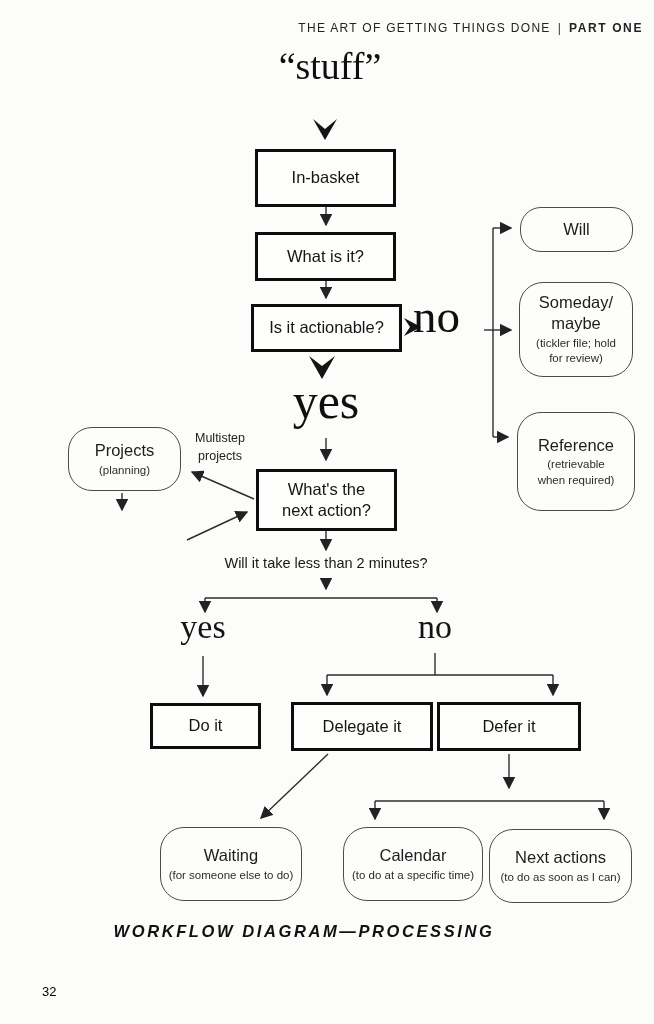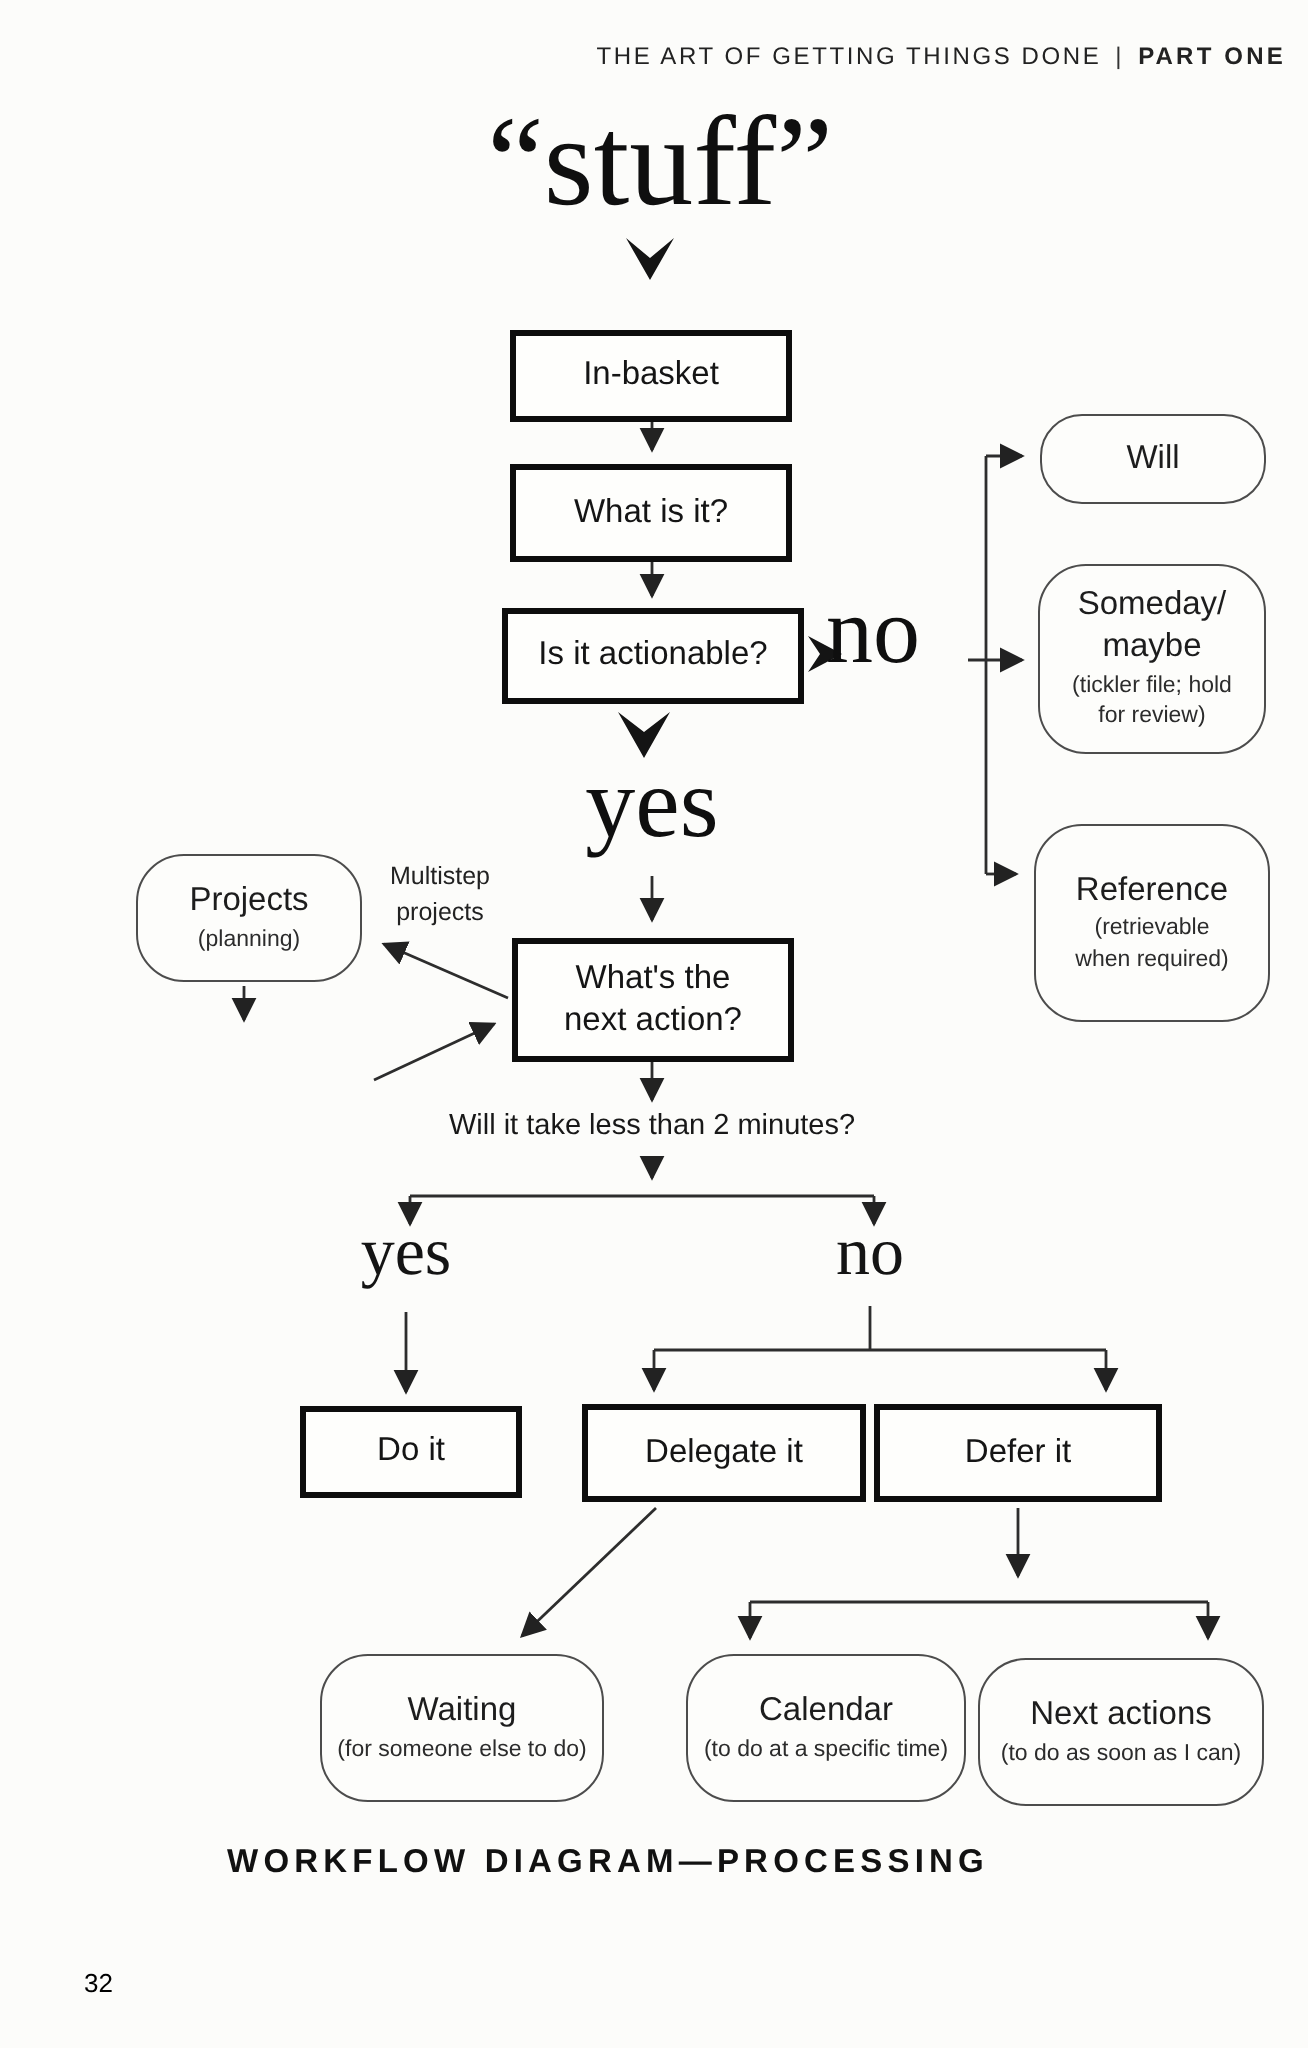--- a/index.html
+++ b/index.html
@@ -17,21 +17,21 @@
   .running-head{
     position:absolute;top:21px;right:11px;
     font-size:12px;letter-spacing:1.3px;color:#222;
     white-space:nowrap;
   }
   .running-head .sep{margin:0 7px;font-weight:300;color:#333;}
   .running-head .part{font-weight:700;letter-spacing:1.6px;}
   .serif{font-family:"Liberation Serif","DejaVu Serif",serif;}
   .stuff{
     position:absolute;left:205px;top:46px;width:250px;
-    text-align:center;font-size:64px;color:#0f0f0f;line-height:1.1;
+    text-align:center;font-size:38px;color:#0f0f0f;line-height:1.1;
   }
   .big-no{position:absolute;left:413px;top:293px;font-size:47px;color:#0f0f0f;line-height:1;}
   .big-yes{position:absolute;left:266px;top:376px;width:120px;text-align:center;font-size:50px;color:#0f0f0f;line-height:1;}
   .small-yes{position:absolute;left:153px;top:608px;width:100px;text-align:center;font-size:34px;color:#141414;line-height:1.1;}
   .small-no{position:absolute;left:385px;top:608px;width:100px;text-align:center;font-size:34px;color:#141414;line-height:1.1;}
   .multistep{
     position:absolute;left:176px;top:429px;width:88px;
     text-align:center;font-size:12.5px;line-height:1.45;color:#222;
     white-space:pre-line;
   }
@@ -50,21 +50,21 @@
     position:absolute;box-sizing:border-box;
     border:1.7px solid #4c4c4c;border-radius:24px;background:#fdfdfb;
     display:flex;flex-direction:column;align-items:center;justify-content:center;
     text-align:center;color:#1d1d1d;padding:2px 4px;
   }
   .rtitle{font-size:16.5px;line-height:1.25;white-space:pre-line;}
   .rnote{font-size:11.5px;line-height:1.35;white-space:pre-line;margin-top:2px;color:#2c2c2c;}
   .caption{
     position:absolute;left:0;top:922px;width:608px;
     text-align:center;font-size:16.5px;font-weight:700;
-    letter-spacing:2.6px;color:#111;
+    letter-spacing:2.6px;color:#111;font-style:italic;
   }
   .pagenum{
     position:absolute;left:42px;top:984px;
     font-size:13px;font-weight:400;color:#000000;
   }
 </style>
 </head>
 <body>
 
 <div class="page">
@@ -118,21 +118,21 @@
     <path d="M404,318 L410,327 L404,336 L421,327 Z" fill="#141414"></path>
     <path d="M309,356 L322,366 L335,356 L322,379 Z" fill="#141414"></path>
   </svg>
 
   <header class="running-head">
     <span>THE ART OF GETTING THINGS DONE</span><span class="sep">|</span><span class="part">PART ONE</span>
   </header>
 
   <div class="stuff serif">“stuff”</div>
 
-  <div class="pbox" style="left:255px;top:165px;width:141px;height:46px;">
+  <div class="pbox" style="left:255px;top:149px;width:141px;height:58px;">
     <span>In-basket</span>
   </div>
   <div class="pbox" style="left:255px;top:232px;width:141px;height:49px;">
     <span>What is it?</span>
   </div>
   <div class="pbox" style="left:251px;top:304px;width:151px;height:48px;">
     <span>Is it actionable?</span>
   </div>
   <div class="pbox" style="left:256px;top:469px;width:141px;height:62px;">
     <span>What's the

